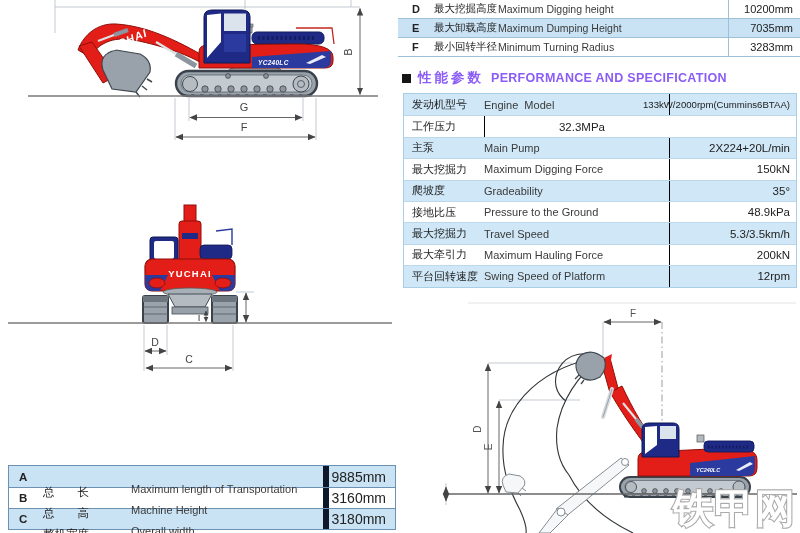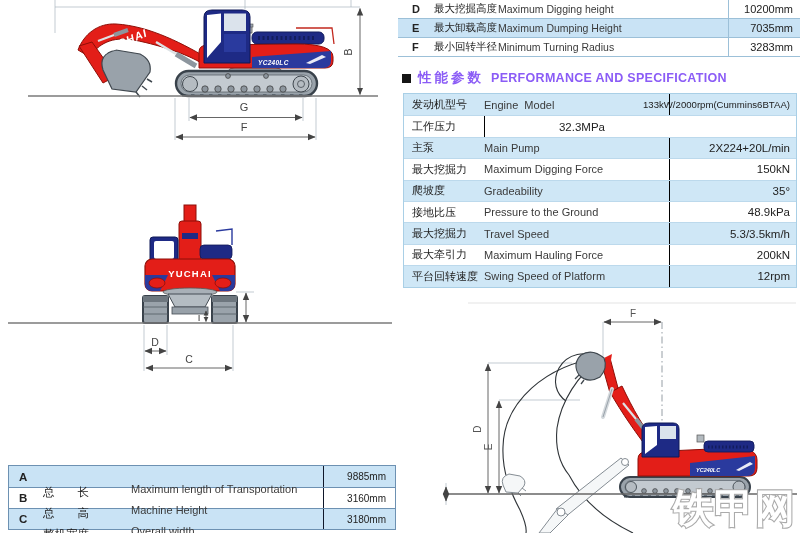--- a/index.html
+++ b/index.html
@@ -14,21 +14,21 @@
   .cell{box-sizing:border-box;}
 
   
   #tblABC{position:absolute;left:8px;top:465px;width:386px;border:1px solid #6d91b2;}
   #tblABC .trow{height:21px;}
   #tblABC .trow + .trow{border-top:1px solid #6d91b2;}
   #tblABC .c-letter{width:34px;padding-left:10px;font-weight:bold;font-size:11.5px;color:#222;}
   #tblABC .c-cn{width:88px;font-size:11.5px;white-space:pre;color:#222;margin-top:31px;}
   #tblABC .c-en{flex:1;font-size:11px;color:#3a3a3a;margin-top:24px;}
   #tblABC .c-val{width:72px;align-self:stretch;display:flex;align-items:center;justify-content:flex-end;
-                 padding-right:9px;border-left:1px solid #0f172a;font-size:10px;color:#222;}
+                 padding-right:9px;border-left:6px solid #0f172a;font-size:14px;color:#222;}
 
   
   #tblDEF{position:absolute;left:398px;top:0;width:402px;}
   #tblDEF .trow{height:19px;border-bottom:1px solid #9cc0d8;}
   #tblDEF .c-letter{width:36px;padding-left:14px;font-weight:bold;font-size:11px;color:#222;}
   #tblDEF .c-cn{width:64px;font-size:10.5px;color:#222;}
   #tblDEF .c-en{flex:1;font-size:10.5px;color:#3a3a3a;}
   #tblDEF .c-val{width:72px;align-self:stretch;display:flex;align-items:center;justify-content:flex-end;
                  padding-right:7px;border-left:1px solid #9cc0d8;font-size:11px;color:#222;}
 

